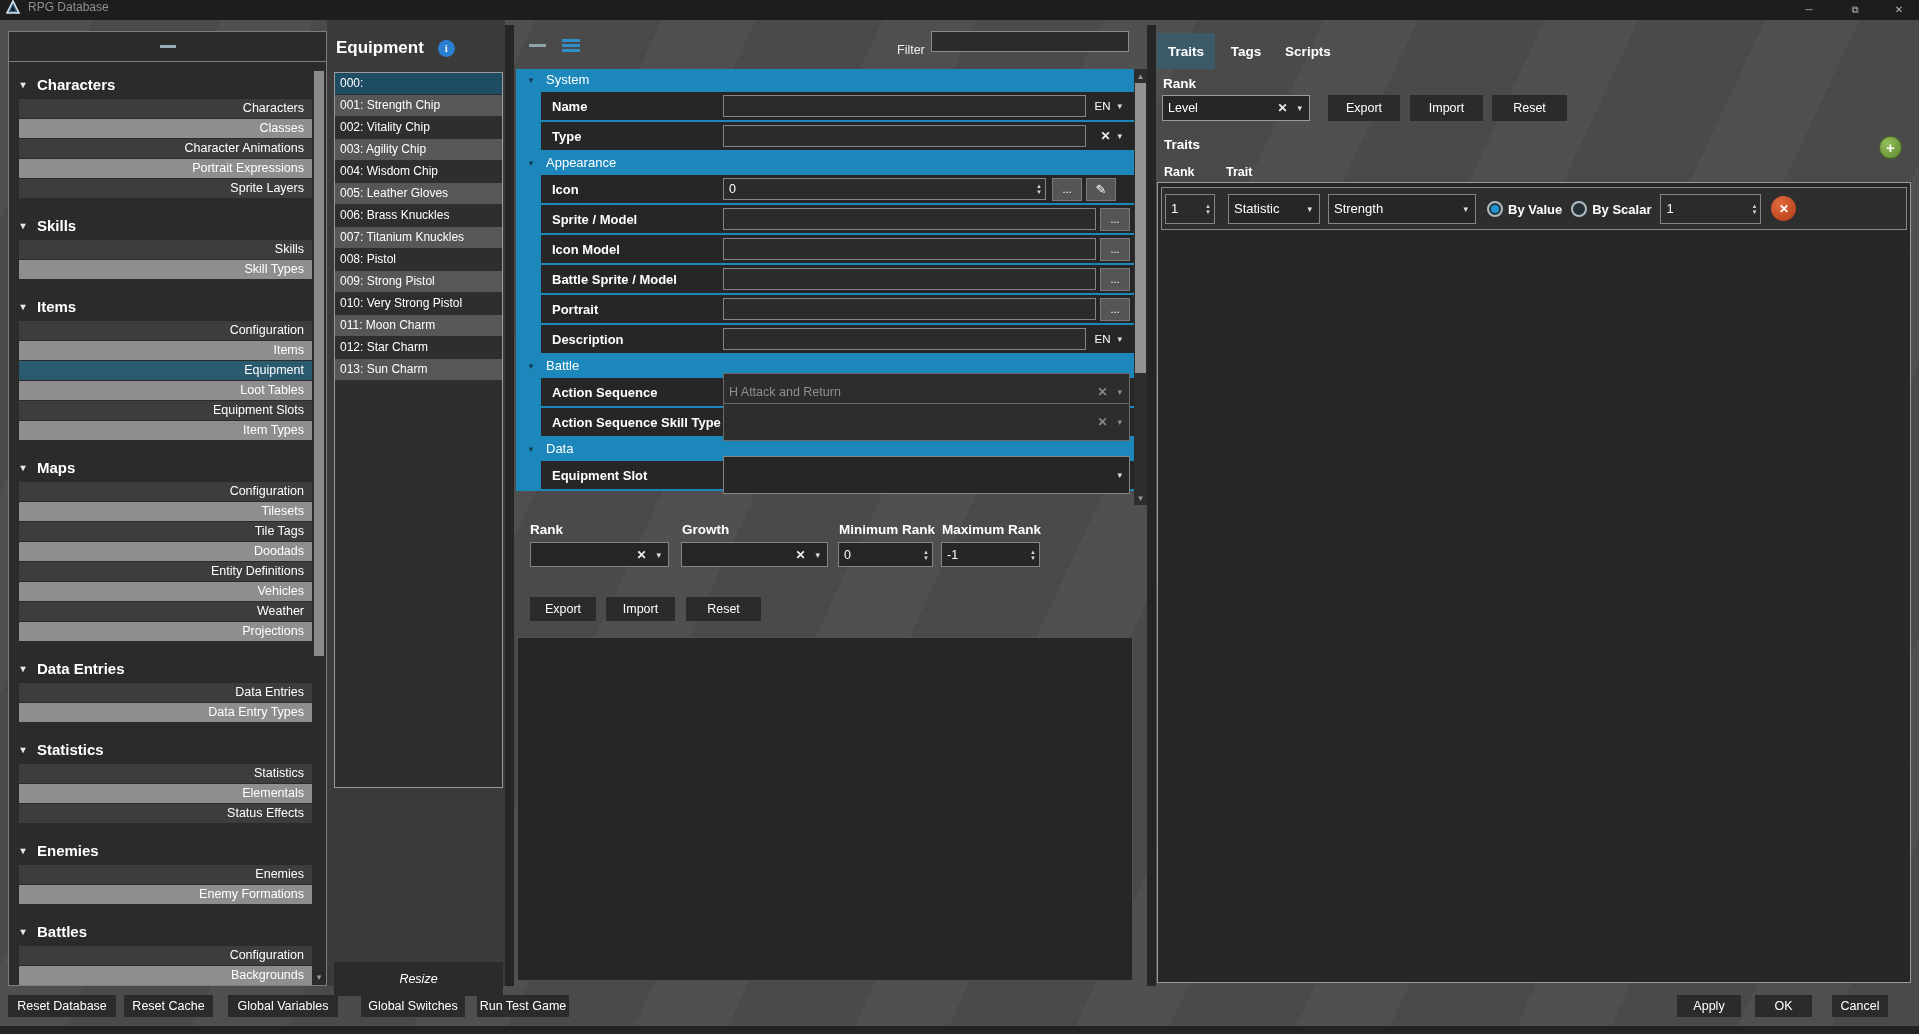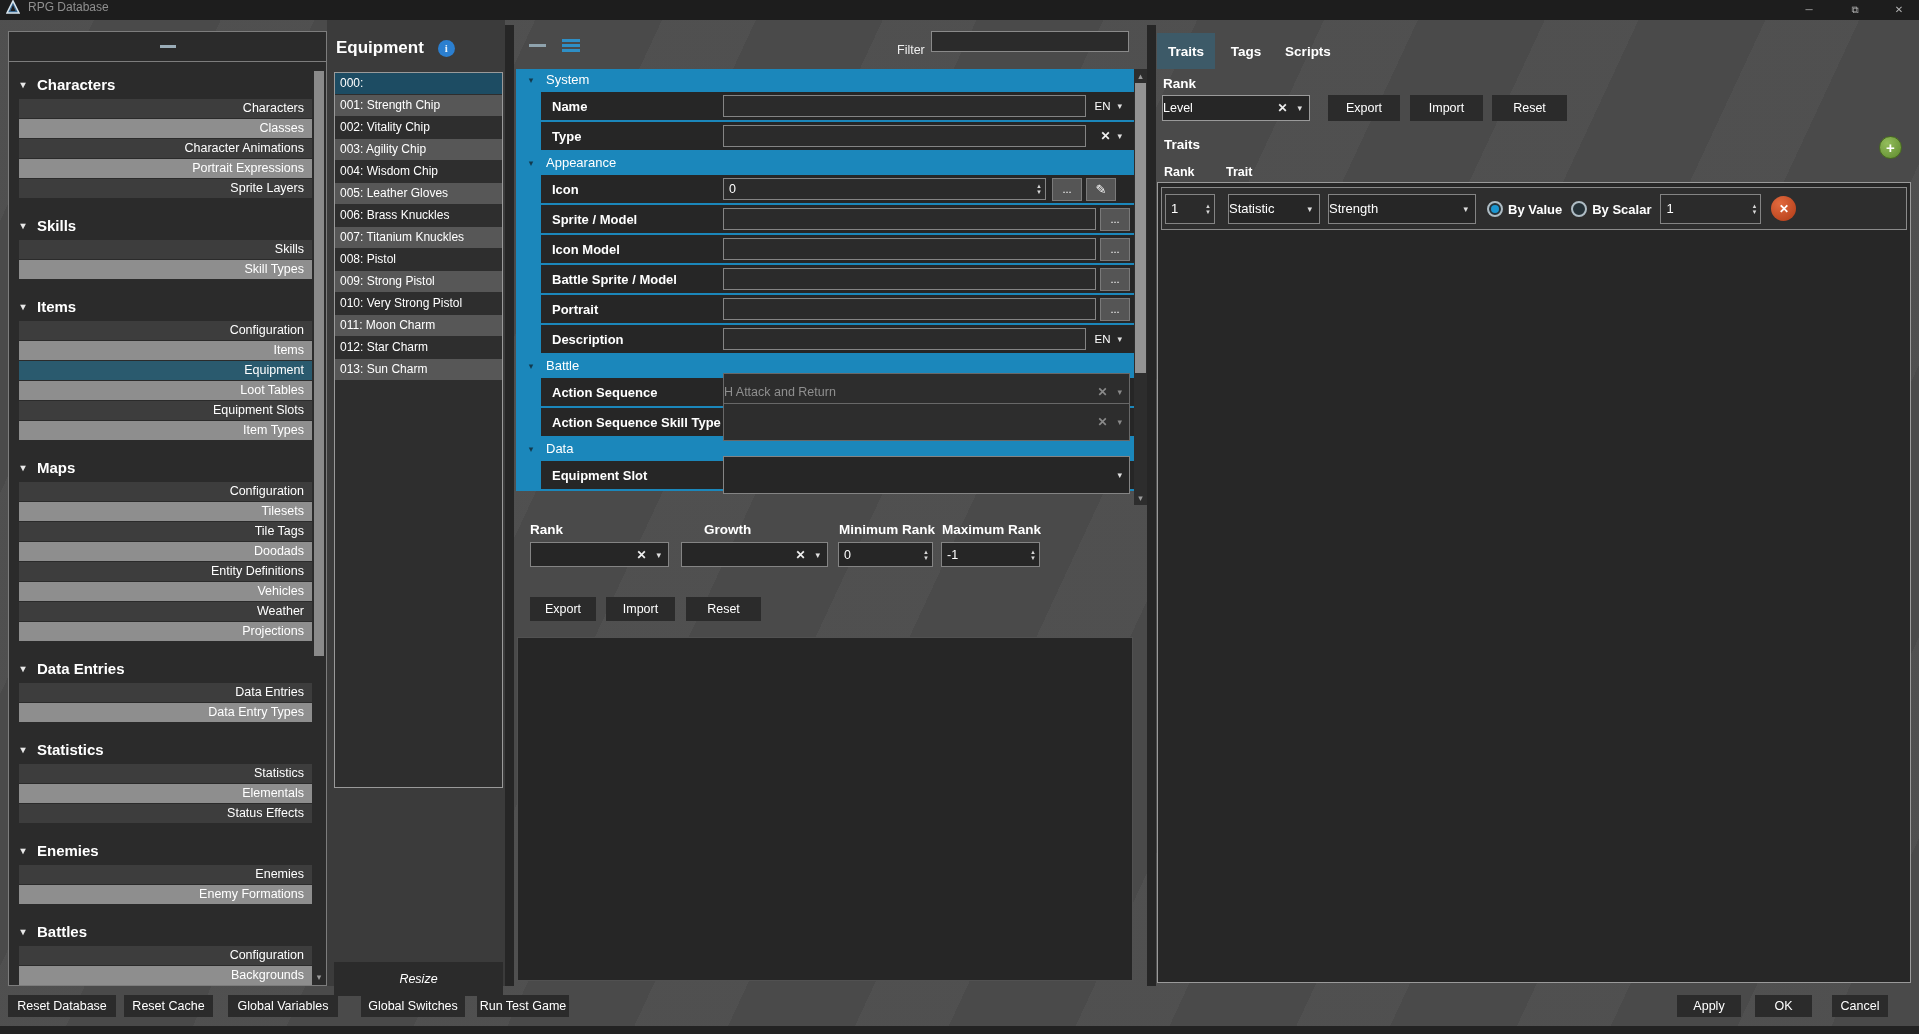--- a/index.html
+++ b/index.html
@@ -68,21 +68,21 @@
 .xg{font-size:12px;color:#f0f0f0;font-weight:bold;}
 .spin{display:flex;align-items:center;height:22px;background:#2b2b2b;border:1px solid #848484;}
 .sval{flex:1;padding-left:5px;font-size:12.5px;color:#fff;}
 .arr{display:flex;flex-direction:column;justify-content:center;padding-right:3px;}
 .arr span{font-size:6px;line-height:6px;color:#d8d8d8;text-align:center;}
 .spin.wide{flex:0 0 323px;margin-right:2px;}
 .mini{width:30px;height:23px;background:#555;border:1px solid #7a7a7a;color:#fff;font-size:11px;display:flex;align-items:center;justify-content:center;margin-left:4px;flex:none;}
 .mini.pencil{font-size:13px;}
 .chk{width:17px;height:17px;border:1px solid #bac7cd;background:#2b3a41;}
 .combo{flex:1;height:38px;display:flex;align-items:center;background:#262626;border:1px solid #848484;min-width:0;}
-.cval{flex:1;color:#fff;font-size:12.5px;white-space:nowrap;overflow:hidden;}
+.cval{flex:1;padding-left:5px;color:#fff;font-size:12.5px;white-space:nowrap;overflow:hidden;}
 .combo .xg{margin-right:10px;}
 .combo .dd{margin-right:7px;}
 .combo.dis{background:#2d2d2d;border-color:#686868;}
 .combo.dis .cval{color:#8f8f8f;}
 .combo.dis .xg,.combo.dis .dd{color:#8a8a8a;}
 
 
 .f-scroll{position:absolute;left:1134px;top:49px;width:13px;height:436px;background:#2d2d2d;}
 .f-up{position:absolute;top:2px;left:0;width:13px;text-align:center;font-size:9px;color:#9a9a9a;}
 .f-thumb{position:absolute;top:14px;left:1px;width:11px;height:290px;background:#939393;}
@@ -390,21 +390,21 @@
         </div>
       </div>
     </div>
   <div class="f-scroll">
     <div class="f-up">▴</div>
     <div class="f-thumb"></div>
     <div class="f-downa">▾</div>
   </div>
 
   <span class="uf-label" style="left:530px">Rank</span>
-  <span class="uf-label" style="left:704px">Growth</span>
+  <span class="uf-label" style="left:682px">Growth</span>
   <span class="uf-label" style="left:839px">Minimum Rank</span>
   <span class="uf-label" style="left:942px">Maximum Rank</span>
 
   <div class="combo-s" style="left:530px;width:139px">
     <span class="cval"></span>
     <span class="xg" style="margin-right:10px">✕</span>
     <span class="dd" style="margin-right:7px">▾</span>
   </div>
   <div class="combo-s" style="left:681px;width:147px">
     <span class="cval"></span>

